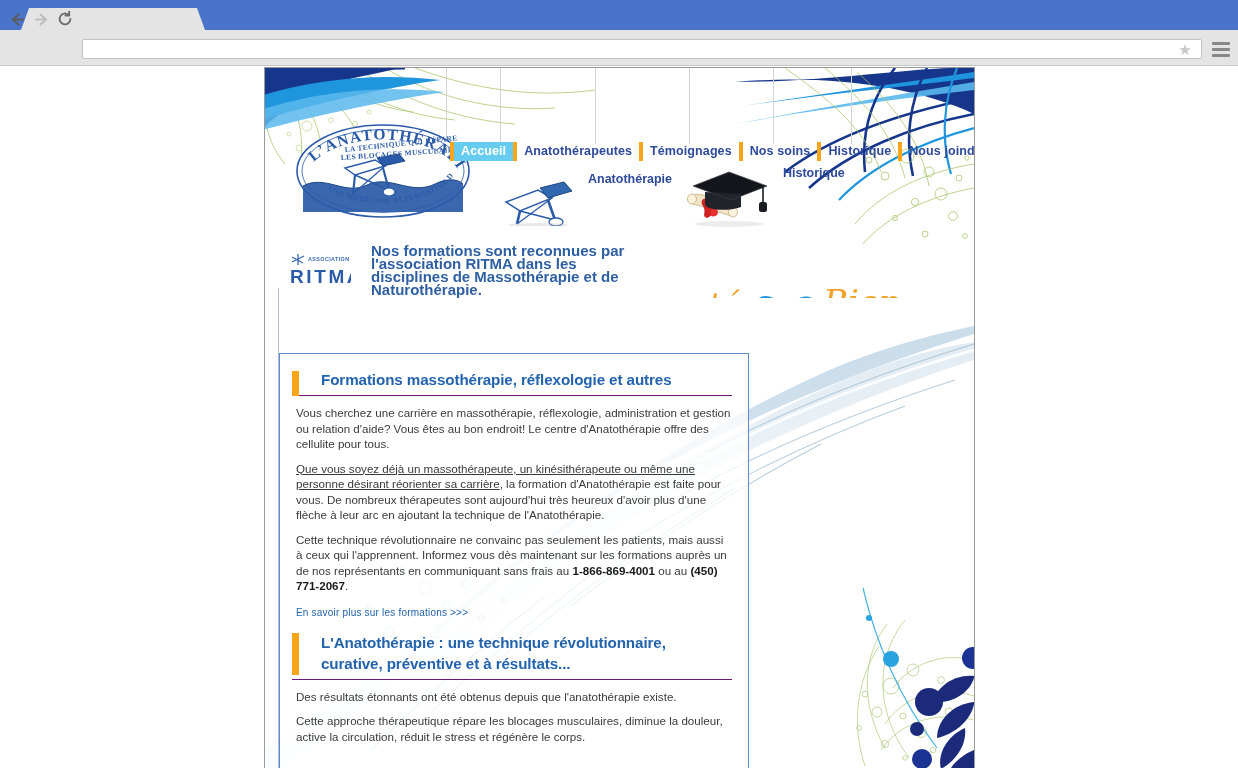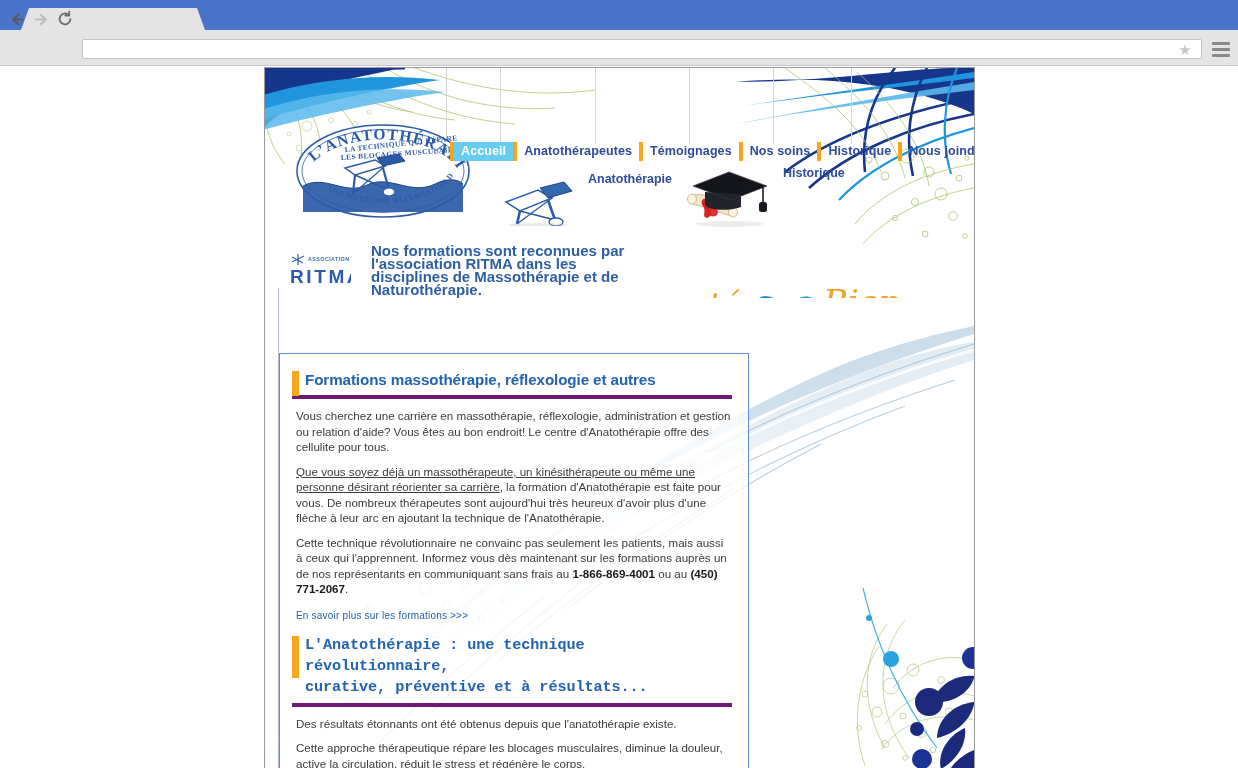--- a/index.html
+++ b/index.html
@@ -164,31 +164,31 @@
   
   .content-box {
     position:absolute; left:14px; top:65px; width:470px; height:416px;
     background:rgba(255,255,255,0.78);
     border:1px solid #5b8fd0;
     border-bottom:none;
     padding:10px 16px 0 12px;
   }
 
   h2.sec {
-    margin:6px 0 0 0; padding:0 0 5px 13px;
+    margin:6px 0 0 0; padding:0 0 5px 29px;
     font-size:15.2px; font-weight:bold; color:#2363ae;
-    border-bottom:4px solid #701a75;
+    border-bottom:1px solid #701a75;
     position:relative; line-height:20px;
     letter-spacing:-0.1px;
   }
   h2.sec .bar {
     position:absolute; left:0; top:1px; width:7px; height:100%;
     background:#f7a61b;
   }
-  h2.sec.two-line { line-height:21px;font-family:Liberation Mono, monospace; }
+  h2.sec.two-line { line-height:21px; }
   h2.sec.two-line .bar { height:42px; }
 
   p.body {
     margin:9px 0 0 4px; font-size:11.6px; line-height:15.5px;
     color:#3a3a3a; max-width:442px;
   }
   p.body b { color:#1a1a1a; }
   .u { text-decoration:underline; }
 
   a.more {

